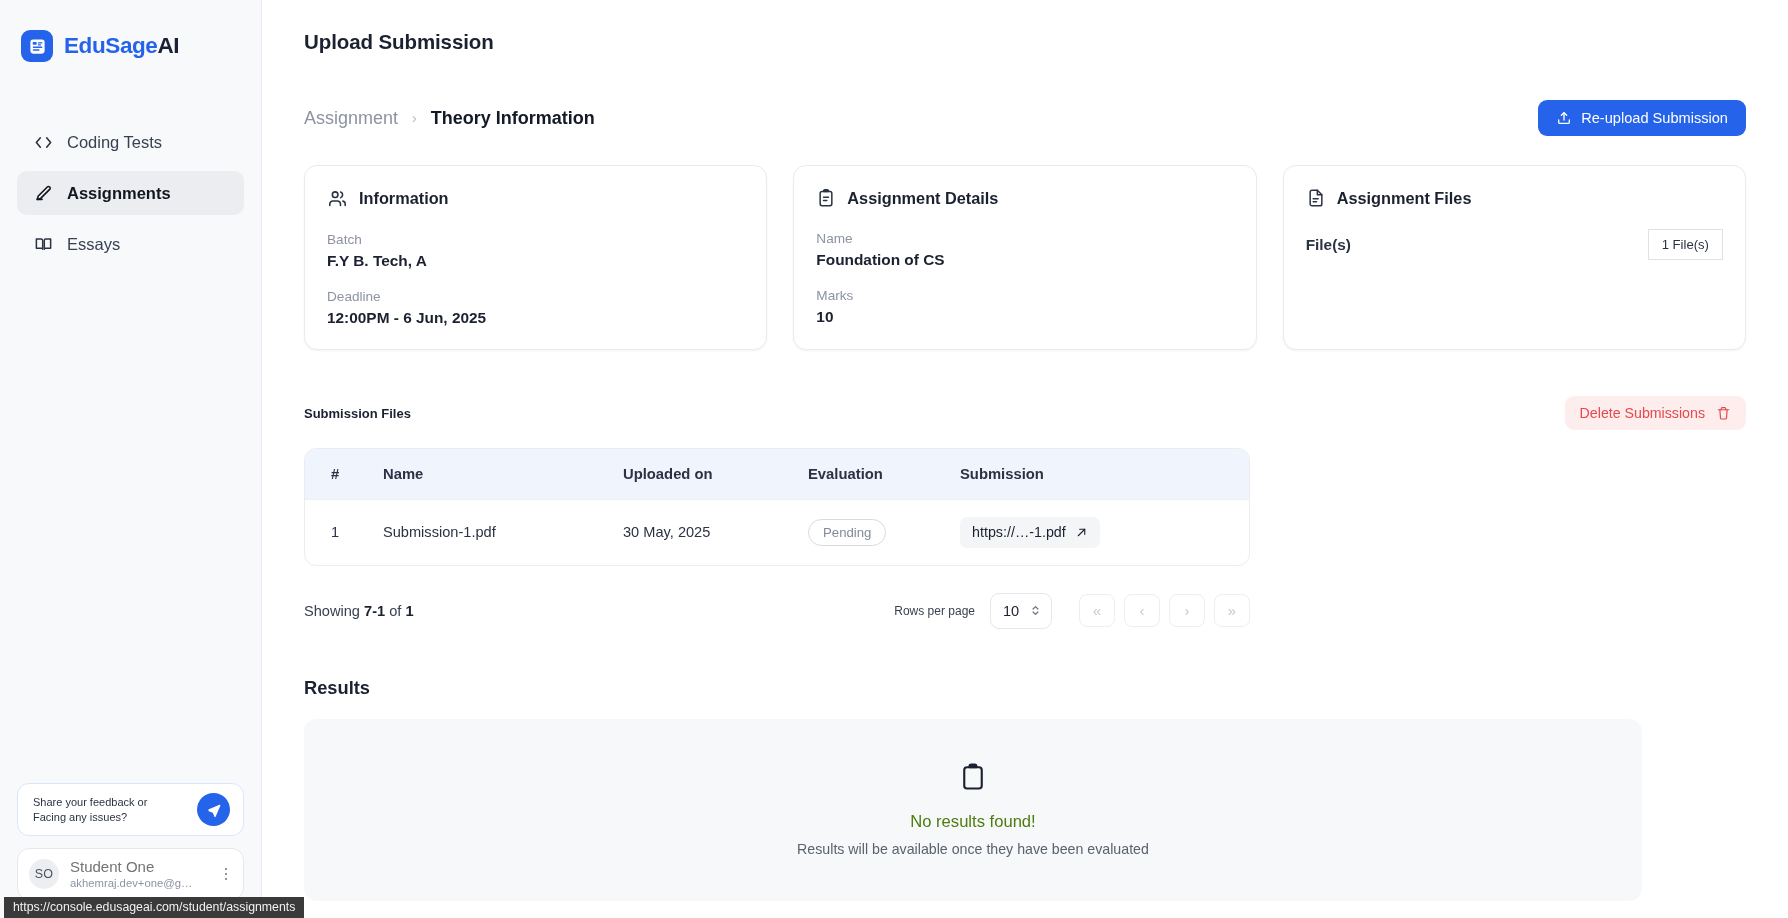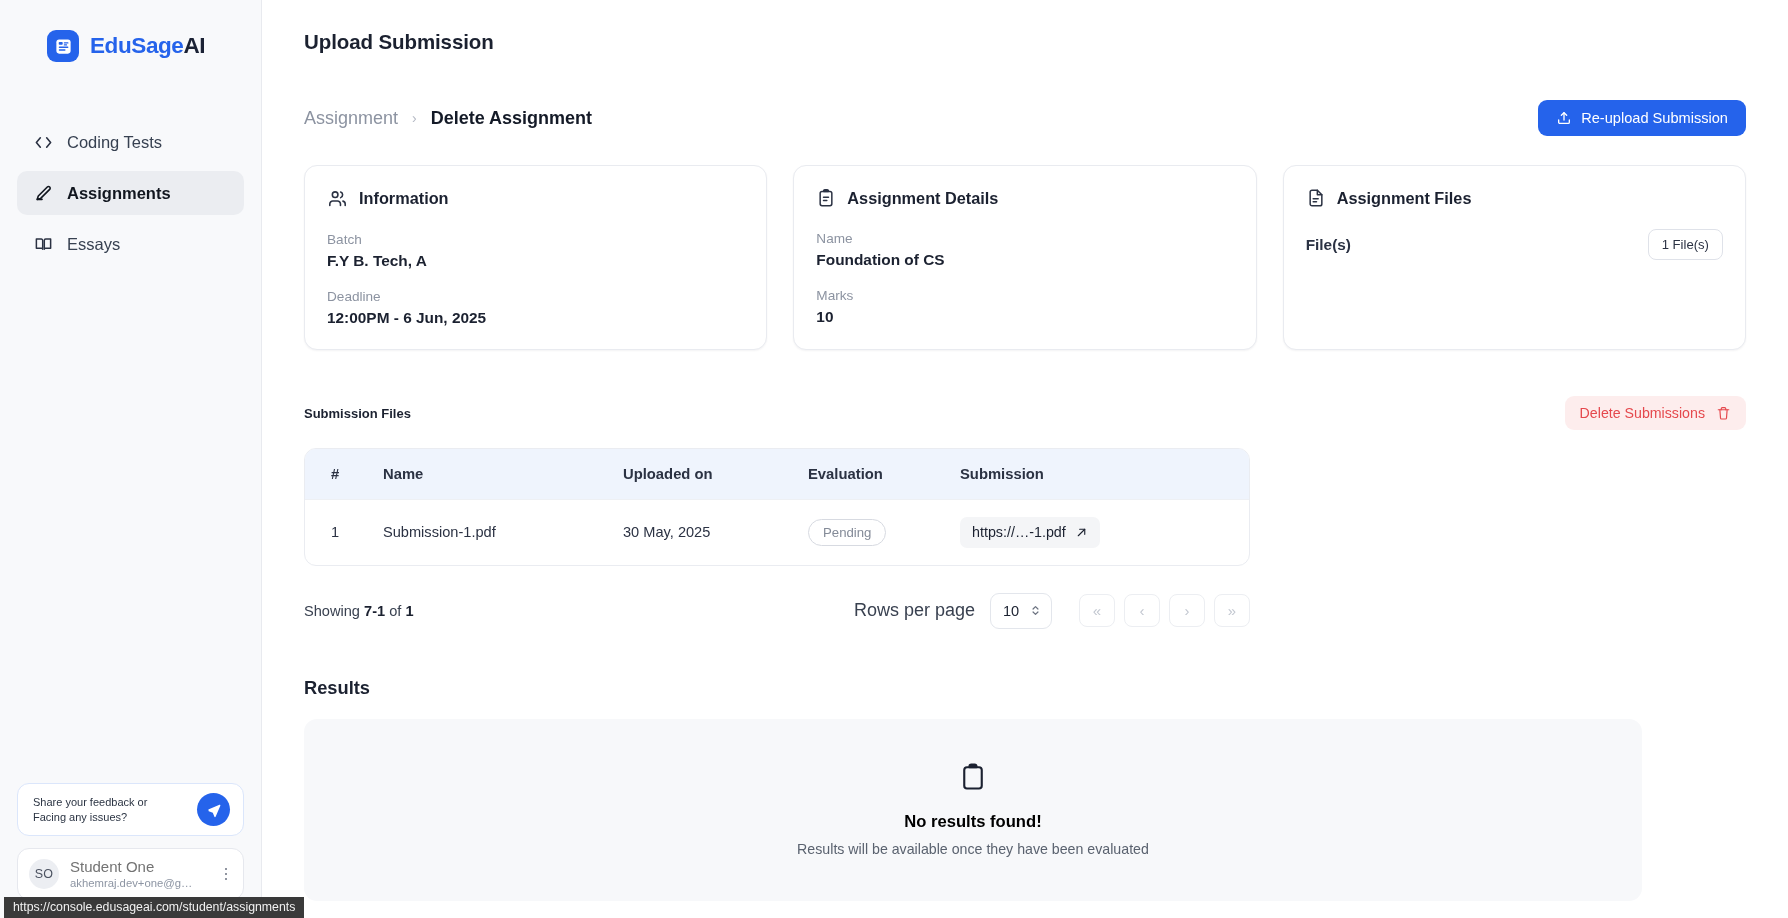--- a/index.html
+++ b/index.html
@@ -13,21 +13,21 @@
   .app{display:flex;width:1788px;height:918px;position:relative;}
 
   
   .sidebar{
     width:262px;height:918px;flex:0 0 262px;
     background:#f8f9fb;
     border-right:1px solid #e8eaef;
     display:flex;flex-direction:column;
     position:relative;
   }
-  .brand{display:flex;align-items:center;gap:11px;padding:30px 0 0 47px;}
+  .brand{display:flex;align-items:center;gap:11px;padding:30px 0 0 21px;}
   .brand-mark{
     width:32px;height:32px;border-radius:9px;background:#2563eb;
     display:flex;align-items:center;justify-content:center;flex:0 0 32px;
   }
   .brand-text{font-size:22.5px;font-weight:700;letter-spacing:-.4px;line-height:1;}
   .brand-text .b1{color:#2563eb;}
   .brand-text .b2{color:#1b2235;}
 
   .nav{margin-top:58px;padding:0 17px;display:flex;flex-direction:column;gap:7px;}
   .nav-item{
@@ -89,21 +89,21 @@
   }
   .card-head{display:flex;align-items:center;gap:11px;margin-bottom:21px;}
   .card-title{font-size:16.3px;font-weight:600;color:#1b2130;}
   .field{margin-bottom:15px;}
   .field:last-child{margin-bottom:0;}
   .f-label{font-size:13.6px;color:#8c93a1;line-height:1.45;}
   .f-value{font-size:15.4px;font-weight:700;color:#1b2130;line-height:1.45;}
   .files-row{display:flex;align-items:center;justify-content:space-between;}
   .files-label{font-size:15.4px;font-weight:600;color:#2b3243;}
   .chip{
-    border:1px solid #dfe2e9;border-radius:8px;height:31px;padding:0 13px;
+    border:1px solid #dfe2e9;border-radius:0;height:31px;padding:0 13px;
     display:inline-flex;align-items:center;font-size:13.1px;color:#2b3243;
     background:#fff;cursor:pointer;
   }
 
   .sec-row{display:flex;align-items:center;justify-content:space-between;margin-top:46px;}
   .sec-title{font-size:13px;font-weight:600;color:#1b2130;}
   .btn-danger{
     background:#fdeded;color:#e5484d;border:none;border-radius:9px;
     height:34px;padding:0 15px;display:inline-flex;align-items:center;gap:11px;
     font-size:14.2px;font-family:inherit;cursor:pointer;
@@ -132,41 +132,41 @@
   .link-pill{
     display:inline-flex;align-items:center;gap:9px;
     background:#f4f5f7;border-radius:7px;height:31px;padding:0 12px;
     font-size:14.3px;color:#1b2130;cursor:pointer;
   }
 
   .pager{display:flex;align-items:center;justify-content:space-between;width:946px;margin-top:27px;}
   .showing{font-size:14.6px;color:#394150;}
   .showing b{font-weight:700;color:#1b2130;}
   .pager-right{display:flex;align-items:center;gap:15px;}
-  .rpp-label{font-size:18px;color:#394150;}
+  .rpp-label{font-size:12px;color:#394150;}
   .rpp-select{
     border:1px solid #e3e6ec;border-radius:9px;height:36px;width:62px;
     display:flex;align-items:center;justify-content:space-between;padding:0 10px 0 12px;
     font-size:14.6px;color:#1b2130;background:#fff;cursor:pointer;
   }
   .pg-btns{display:flex;align-items:center;gap:9px;margin-left:12px;}
   .pg-btn{
     width:36px;height:33px;border:1px solid #eceef2;border-radius:8px;background:#fff;
     display:flex;align-items:center;justify-content:center;color:#c2c7d0;cursor:pointer;
     font-size:15px;
   }
 
   .results-title{font-size:18.3px;font-weight:600;color:#1b2130;margin-top:48px;}
   .empty{
     margin-top:20px;background:#f7f8fa;border-radius:13px;
     height:182px;display:flex;flex-direction:column;align-items:center;justify-content:center;gap:0;
     width:1338px;
   }
   .empty-icon{margin-bottom:20px;}
-  .empty-title{font-size:16.6px;font-weight:700;color:#000000;}
+  .empty-title{font-size:16.6px;font-weight:400;color:#4d7c0f;}
   .empty-sub{font-size:14.2px;color:#5a626f;margin-top:9px;}
 
   
   .statusbar{
     position:absolute;left:4px;bottom:0;
     background:#3a3a3a;color:#f1f1f1;
     font-size:12.3px;padding:3px 9px 4px 9px;
     white-space:nowrap;z-index:50;
   }
   svg{display:block;}
@@ -256,21 +256,21 @@
 
   <main class="main">
     <div class="main-inner">
 
       <h1 class="page-title">Upload Submission</h1>
 
       <div class="crumb-row">
         <div class="crumbs">
           <span class="crumb-muted">Assignment</span>
           <span class="crumb-sep">›</span>
-          <span class="crumb-active">Delete Assignment</span>
+          <span class="crumb-active">Theory Information</span>
         </div>
         <button class="btn-primary">
           <span>
             <svg width="16" height="16" viewBox="0 0 24 24" fill="none" stroke="#fff" stroke-width="2" stroke-linecap="round" stroke-linejoin="round">
               <path d="M12 15V4"></path>
                 <polyline points="8 8 12 4 16 8"></polyline>
               <path d="M4 15v3.2A1.8 1.8 0 0 0 5.8 20h12.4a1.8 1.8 0 0 0 1.8-1.8V15"></path>
             </svg>
           </span>
           <span>Re-upload Submission</span>

